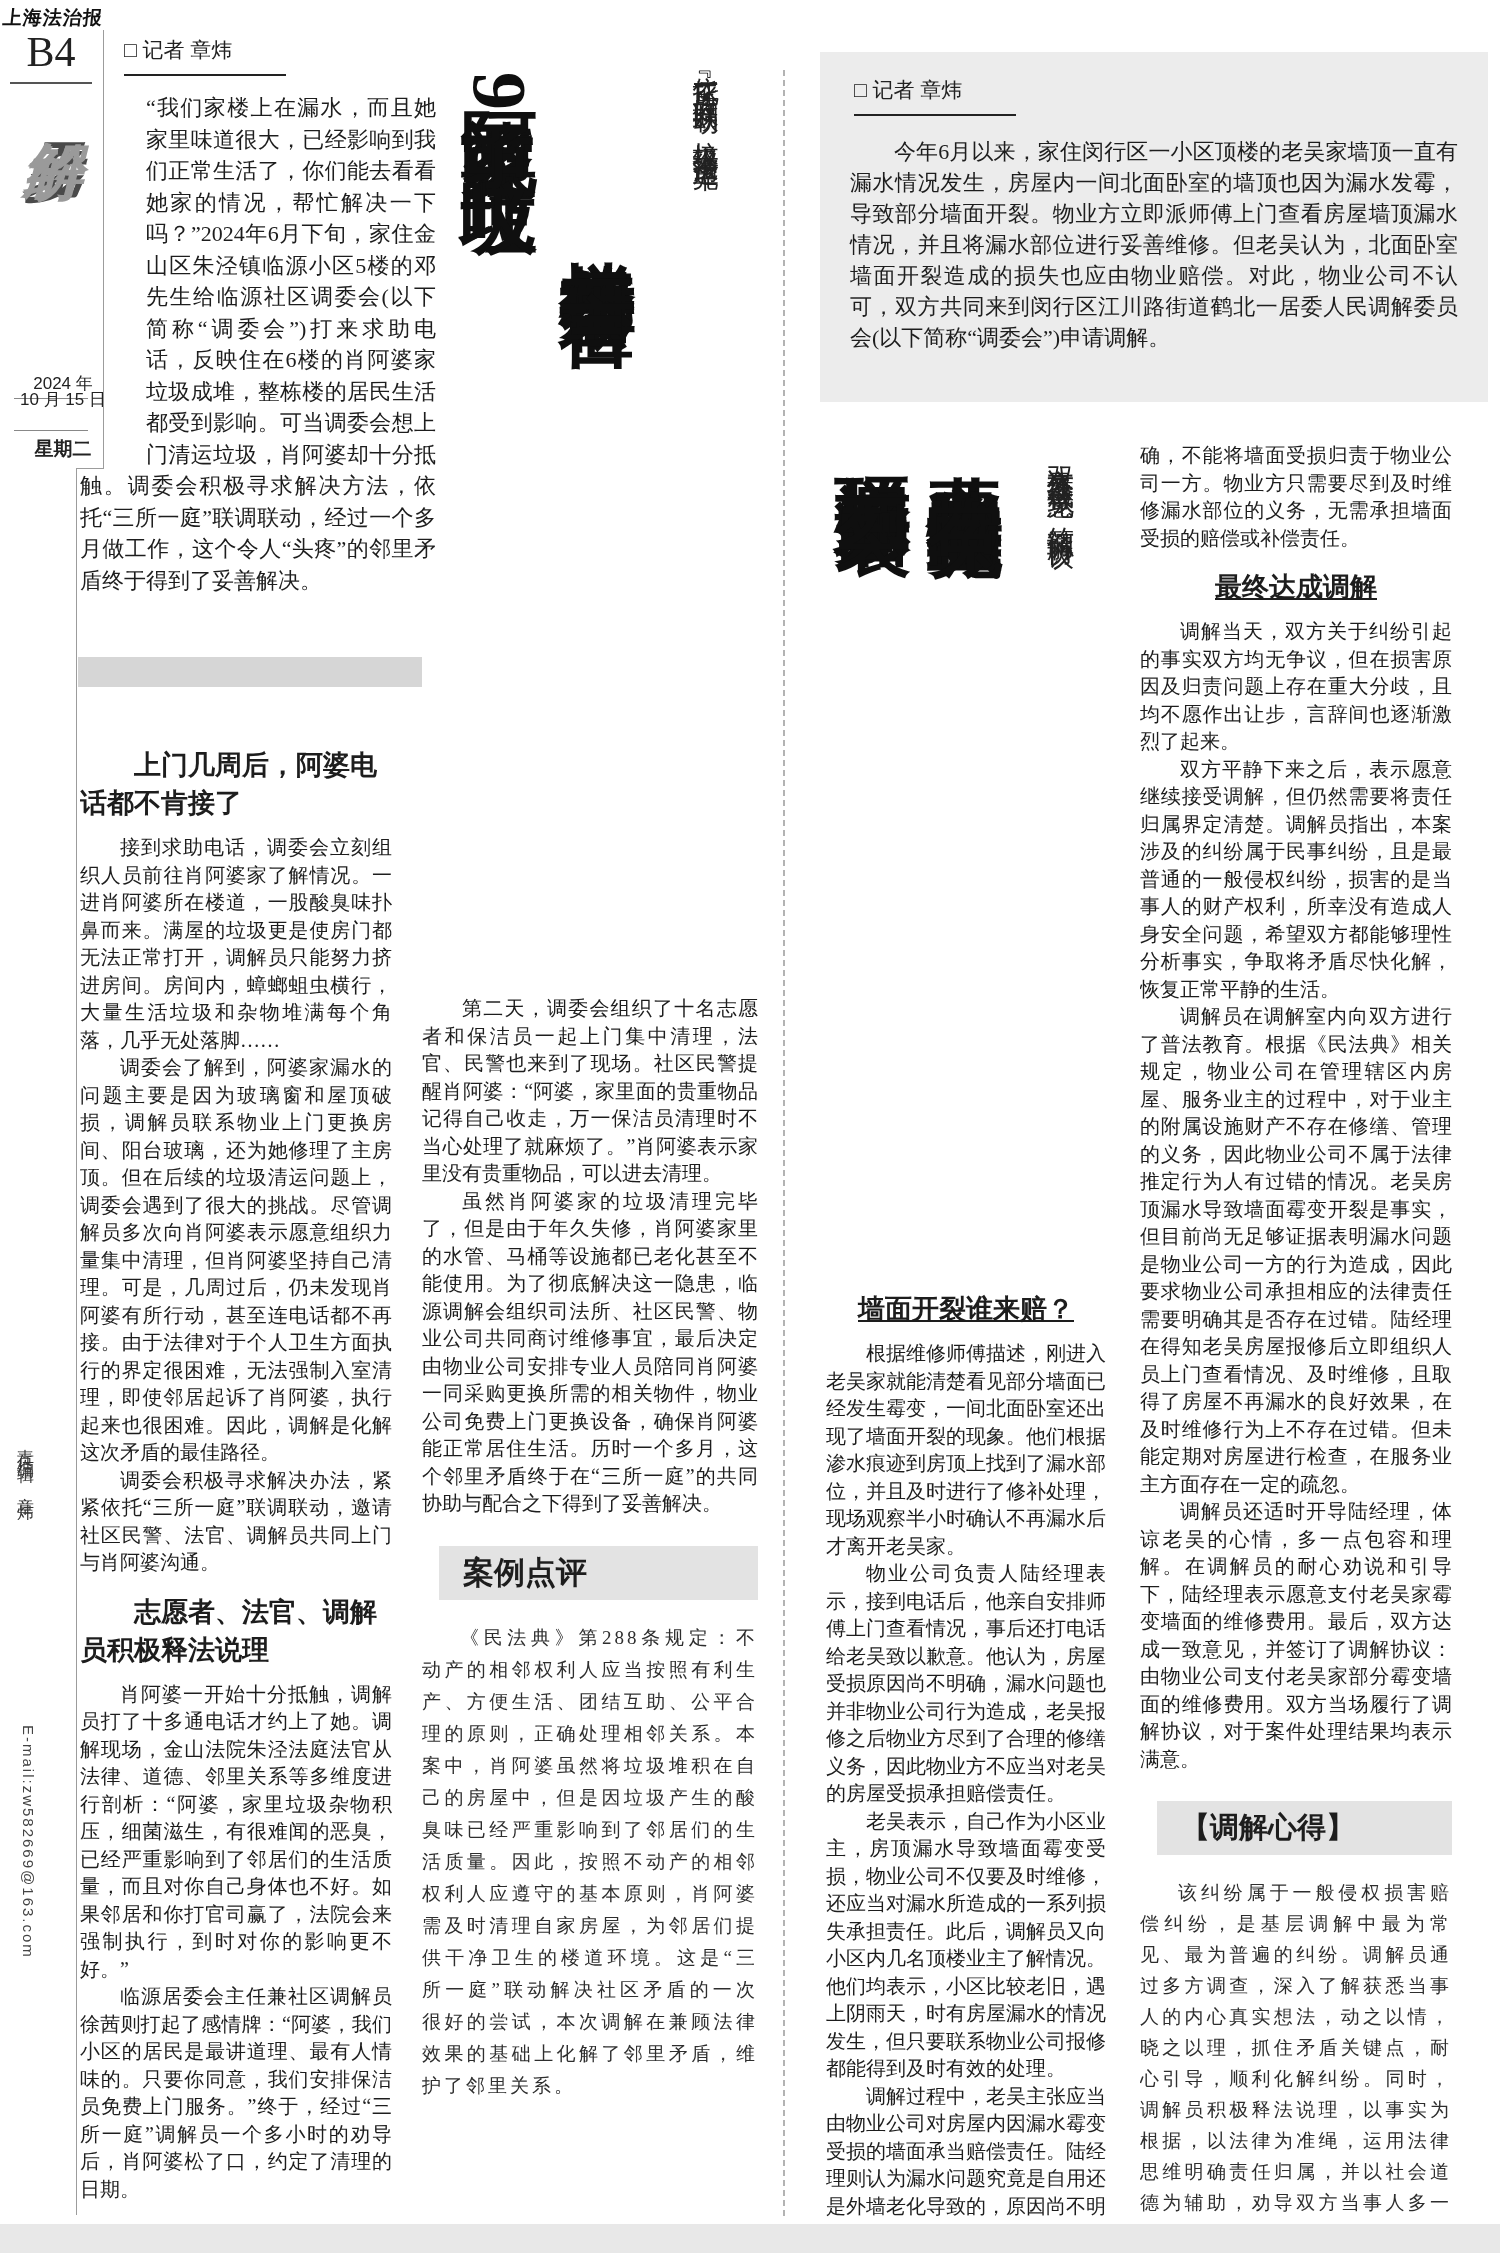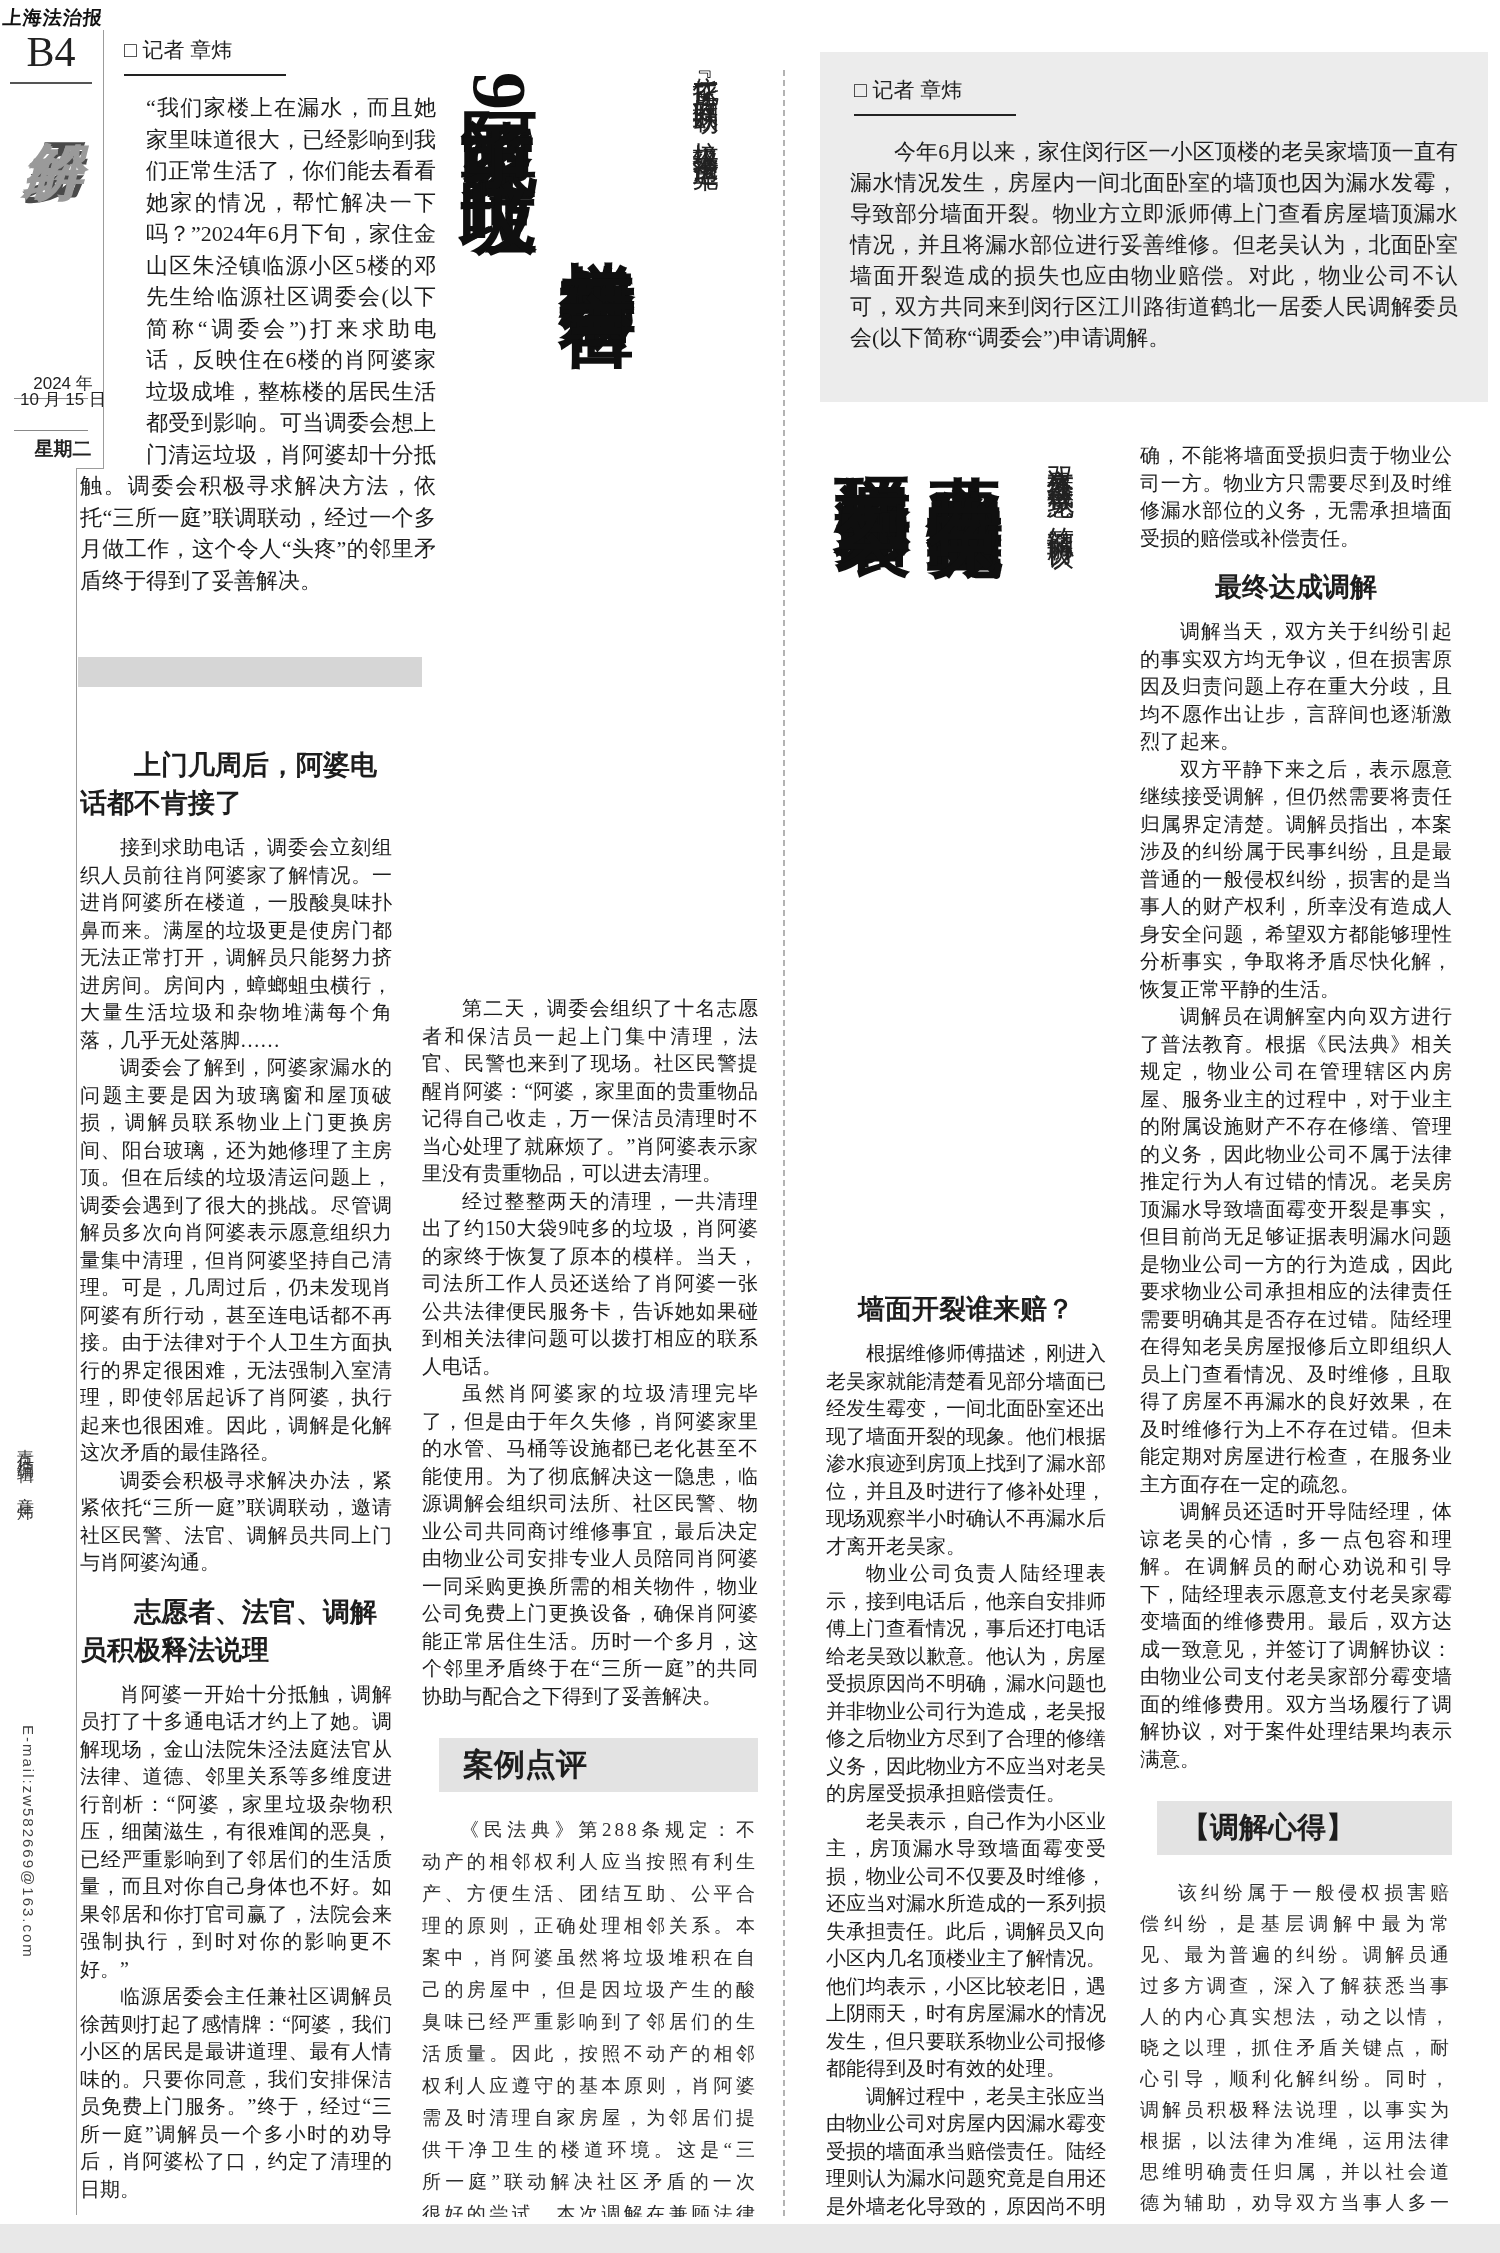--- a/index.html
+++ b/index.html
@@ -27,21 +27,21 @@
   .hline{height:1px;background:#9c9c9c;}
   
   .byline{font-family:"Liberation Sans","DejaVu Sans",sans-serif;font-weight:normal;
           font-size:21px;color:#222;}
   .byline-rule{height:2px;background:#222;}
   .body-col{font-size:20px;line-height:27.5px;text-align:justify;overflow:hidden;}
   .para{margin:0;text-indent:2em;}
   .intro-para{margin:0;text-indent:2em;}
   .col-heading{font-family:"Liberation Sans","DejaVu Sans",sans-serif;font-weight:bold;
                font-size:27px;line-height:38px;margin:16px 0 12px;text-indent:2em;text-align:left;}
-  .col-heading.centered{text-indent:0;text-align:center;}
+  .col-heading.centered{text-indent:0;text-align:center;text-decoration:underline;}
   .vtext{writing-mode:vertical-rl;text-orientation:mixed;}
   .headline-big{font-size:76px;font-weight:bold;color:#0f0f0f;letter-spacing:4px;line-height:1;
                 font-family:"Liberation Serif","DejaVu Serif",serif;}
   .kicker{font-size:26px;letter-spacing:3px;color:#222;line-height:1.2;}
   
   .intro1{left:80px;top:92px;width:356px;font-size:22px;line-height:31.5px;text-align:justify;}
   .intro1 .spacer{float:left;width:66px;height:372px;}
   .graybar{background:#d6d6d6;}
   .comment-bar{height:54px;background:#e3e3e3;display:flex;align-items:center;padding-left:24px;
                font-family:"Liberation Sans","DejaVu Sans",sans-serif;font-weight:bold;font-size:31px;
@@ -105,21 +105,20 @@
     <div class="col-heading">志愿者、法官、调解员积极释法说理</div>
     <div>
         <p class="para">肖阿婆一开始十分抵触，调解员打了十多通电话才约上了她。调解现场，金山法院朱泾法庭法官从法律、道德、邻里关系等多维度进行剖析：“阿婆，家里垃圾杂物积压，细菌滋生，有很难闻的恶臭，已经严重影响到了邻居们的生活质量，而且对你自己身体也不好。如果邻居和你打官司赢了，法院会来强制执行，到时对你的影响更不好。”</p>
         <p class="para">临源居委会主任兼社区调解员徐茜则打起了感情牌：“阿婆，我们小区的居民是最讲道理、最有人情味的。只要你同意，我们安排保洁员免费上门服务。”终于，经过“三所一庭”调解员一个多小时的劝导后，肖阿婆松了口，约定了清理的日期。</p>
       </div>
   </div>
 
   <div class="abs body-col" style="left:422px;top:995px;width:336px;height:1222px;">
     <div>
         <p class="para">第二天，调委会组织了十名志愿者和保洁员一起上门集中清理，法官、民警也来到了现场。社区民警提醒肖阿婆：“阿婆，家里面的贵重物品记得自己收走，万一保洁员清理时不当心处理了就麻烦了。”肖阿婆表示家里没有贵重物品，可以进去清理。</p>
-        <p class="para">经过整整两天的清理，一共清理出了约150大袋9吨多的垃圾，肖阿婆的家终于恢复了原本的模样。当天，司法所工作人员还送给了肖阿婆一张公共法律便民服务卡，告诉她如果碰到相关法律问题可以拨打相应的联系人电话。</p>
         <p class="para">虽然肖阿婆家的垃圾清理完毕了，但是由于年久失修，肖阿婆家里的水管、马桶等设施都已老化甚至不能使用。为了彻底解决这一隐患，临源调解会组织司法所、社区民警、物业公司共同商讨维修事宜，最后决定由物业公司安排专业人员陪同肖阿婆一同采购更换所需的相关物件，物业公司免费上门更换设备，确保肖阿婆能正常居住生活。历时一个多月，这个邻里矛盾终于在“三所一庭”的共同协助与配合之下得到了妥善解决。</p>
       </div>
     <div class="comment-bar">
       <span>案例点评</span>
     </div>
     <div class="comment-body">
       <p class="para">《民法典》第288条规定：不动产的相邻权利人应当按照有利生产、方便生活、团结互助、公平合理的原则，正确处理相邻关系。本案中，肖阿婆虽然将垃圾堆积在自己的房屋中，但是因垃圾产生的酸臭味已经严重影响到了邻居们的生活质量。因此，按照不动产的相邻权利人应遵守的基本原则，肖阿婆需及时清理自家房屋，为邻居们提供干净卫生的楼道环境。这是“三所一庭”联动解决社区矛盾的一次很好的尝试，本次调解在兼顾法律效果的基础上化解了邻里矛盾，维护了邻里关系。</p>
     </div>
   </div>
 

